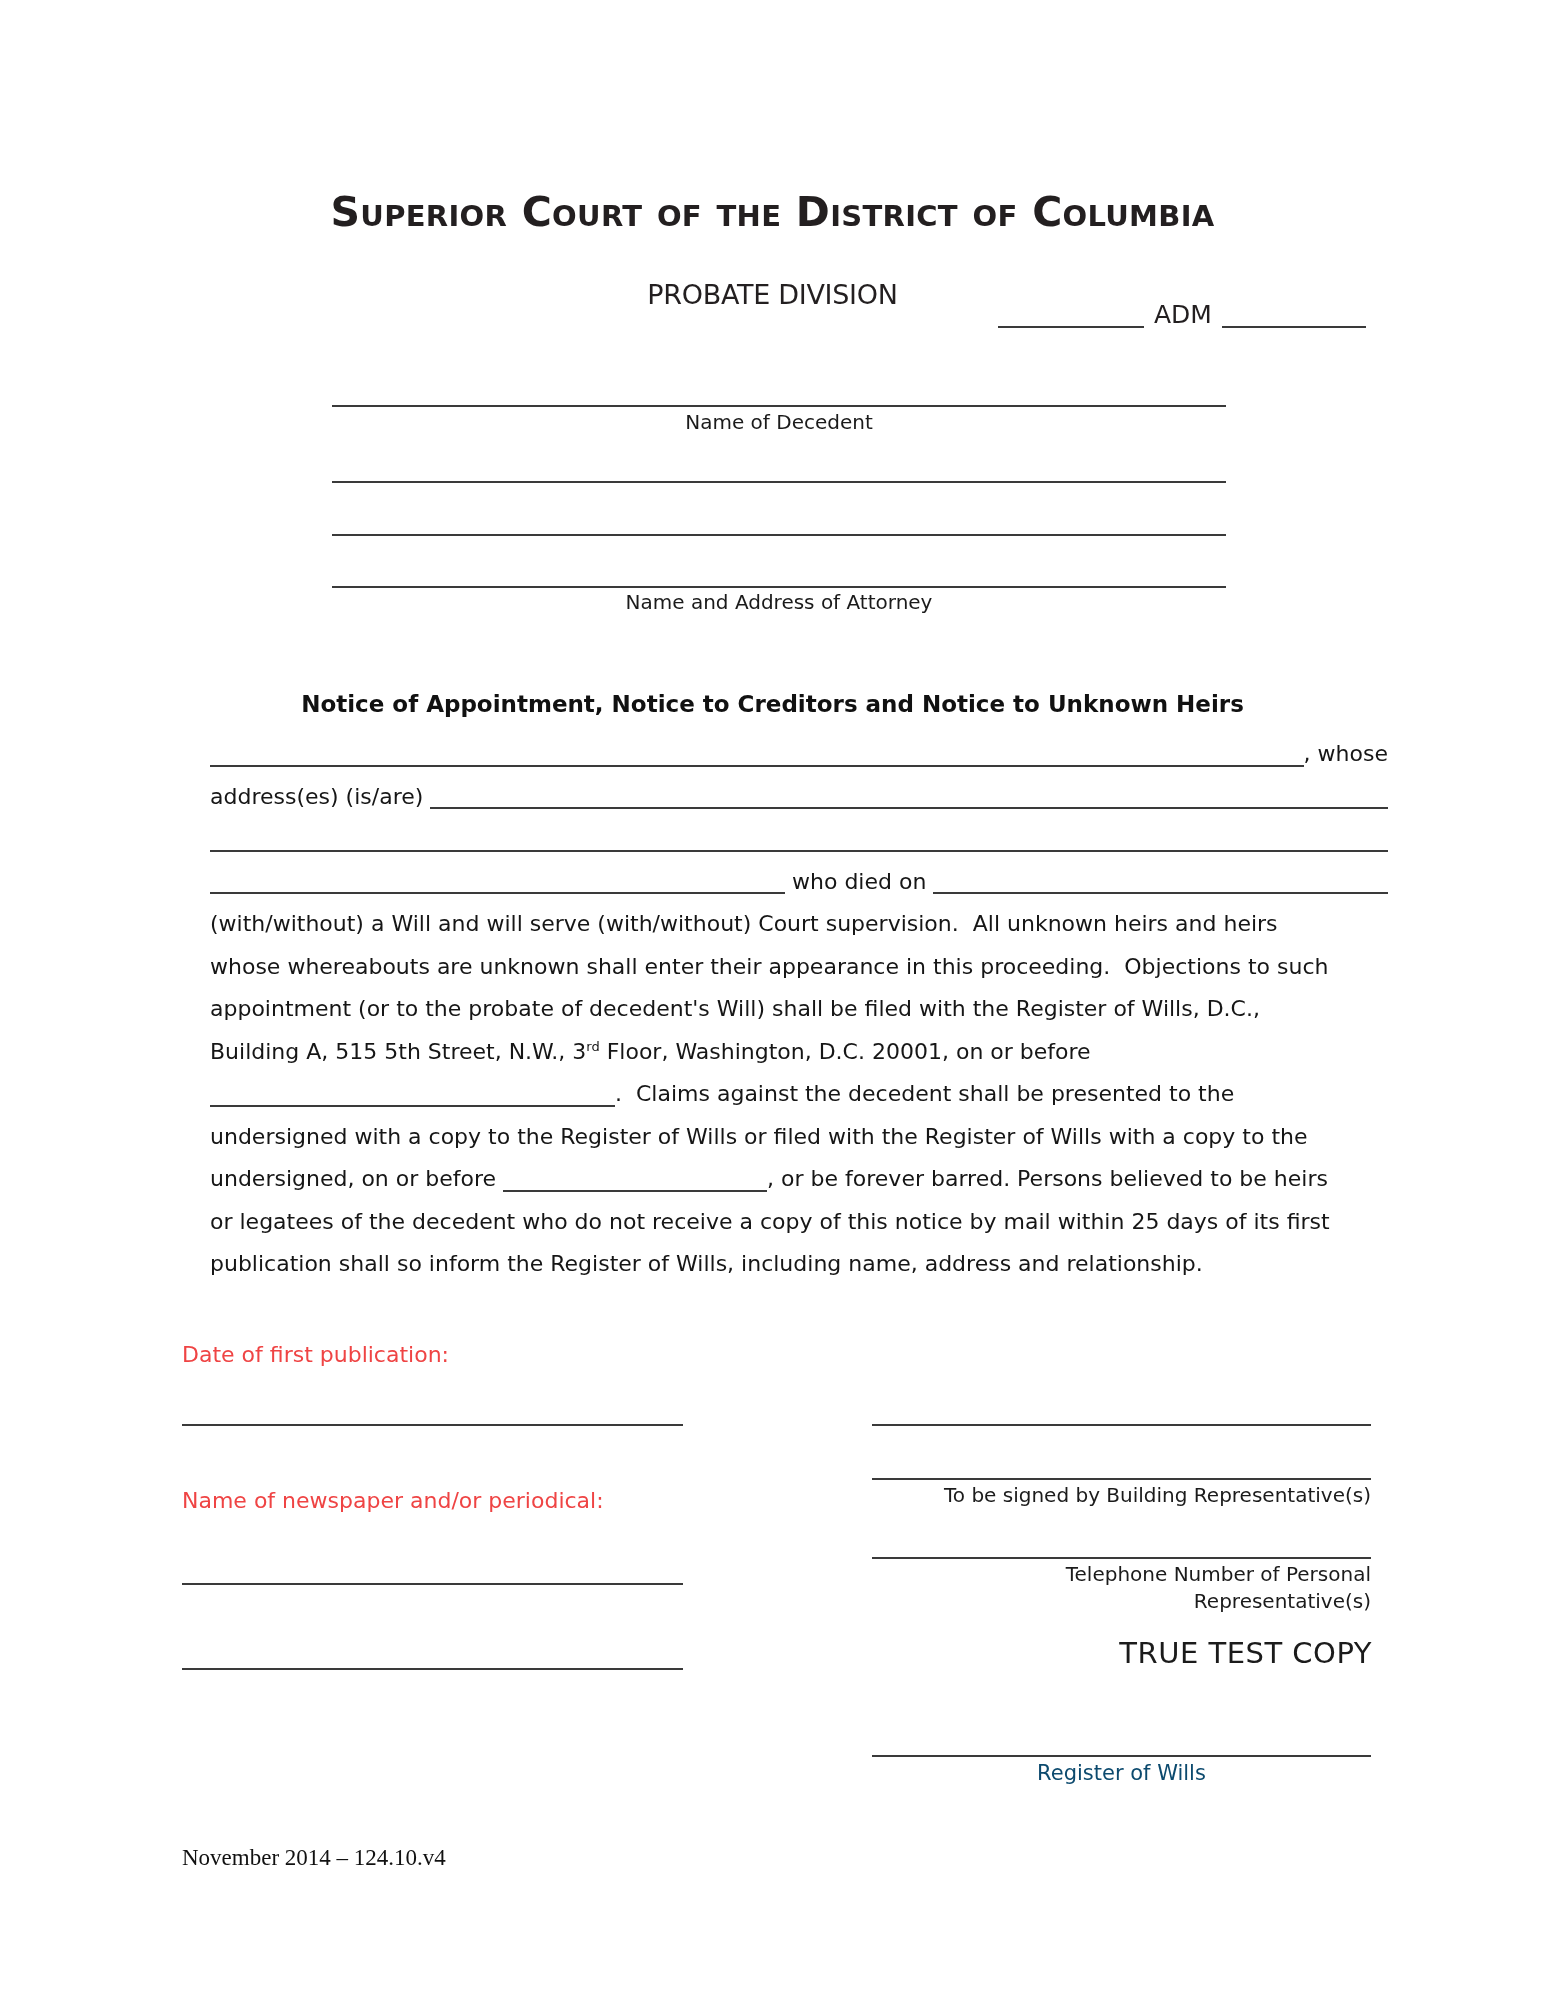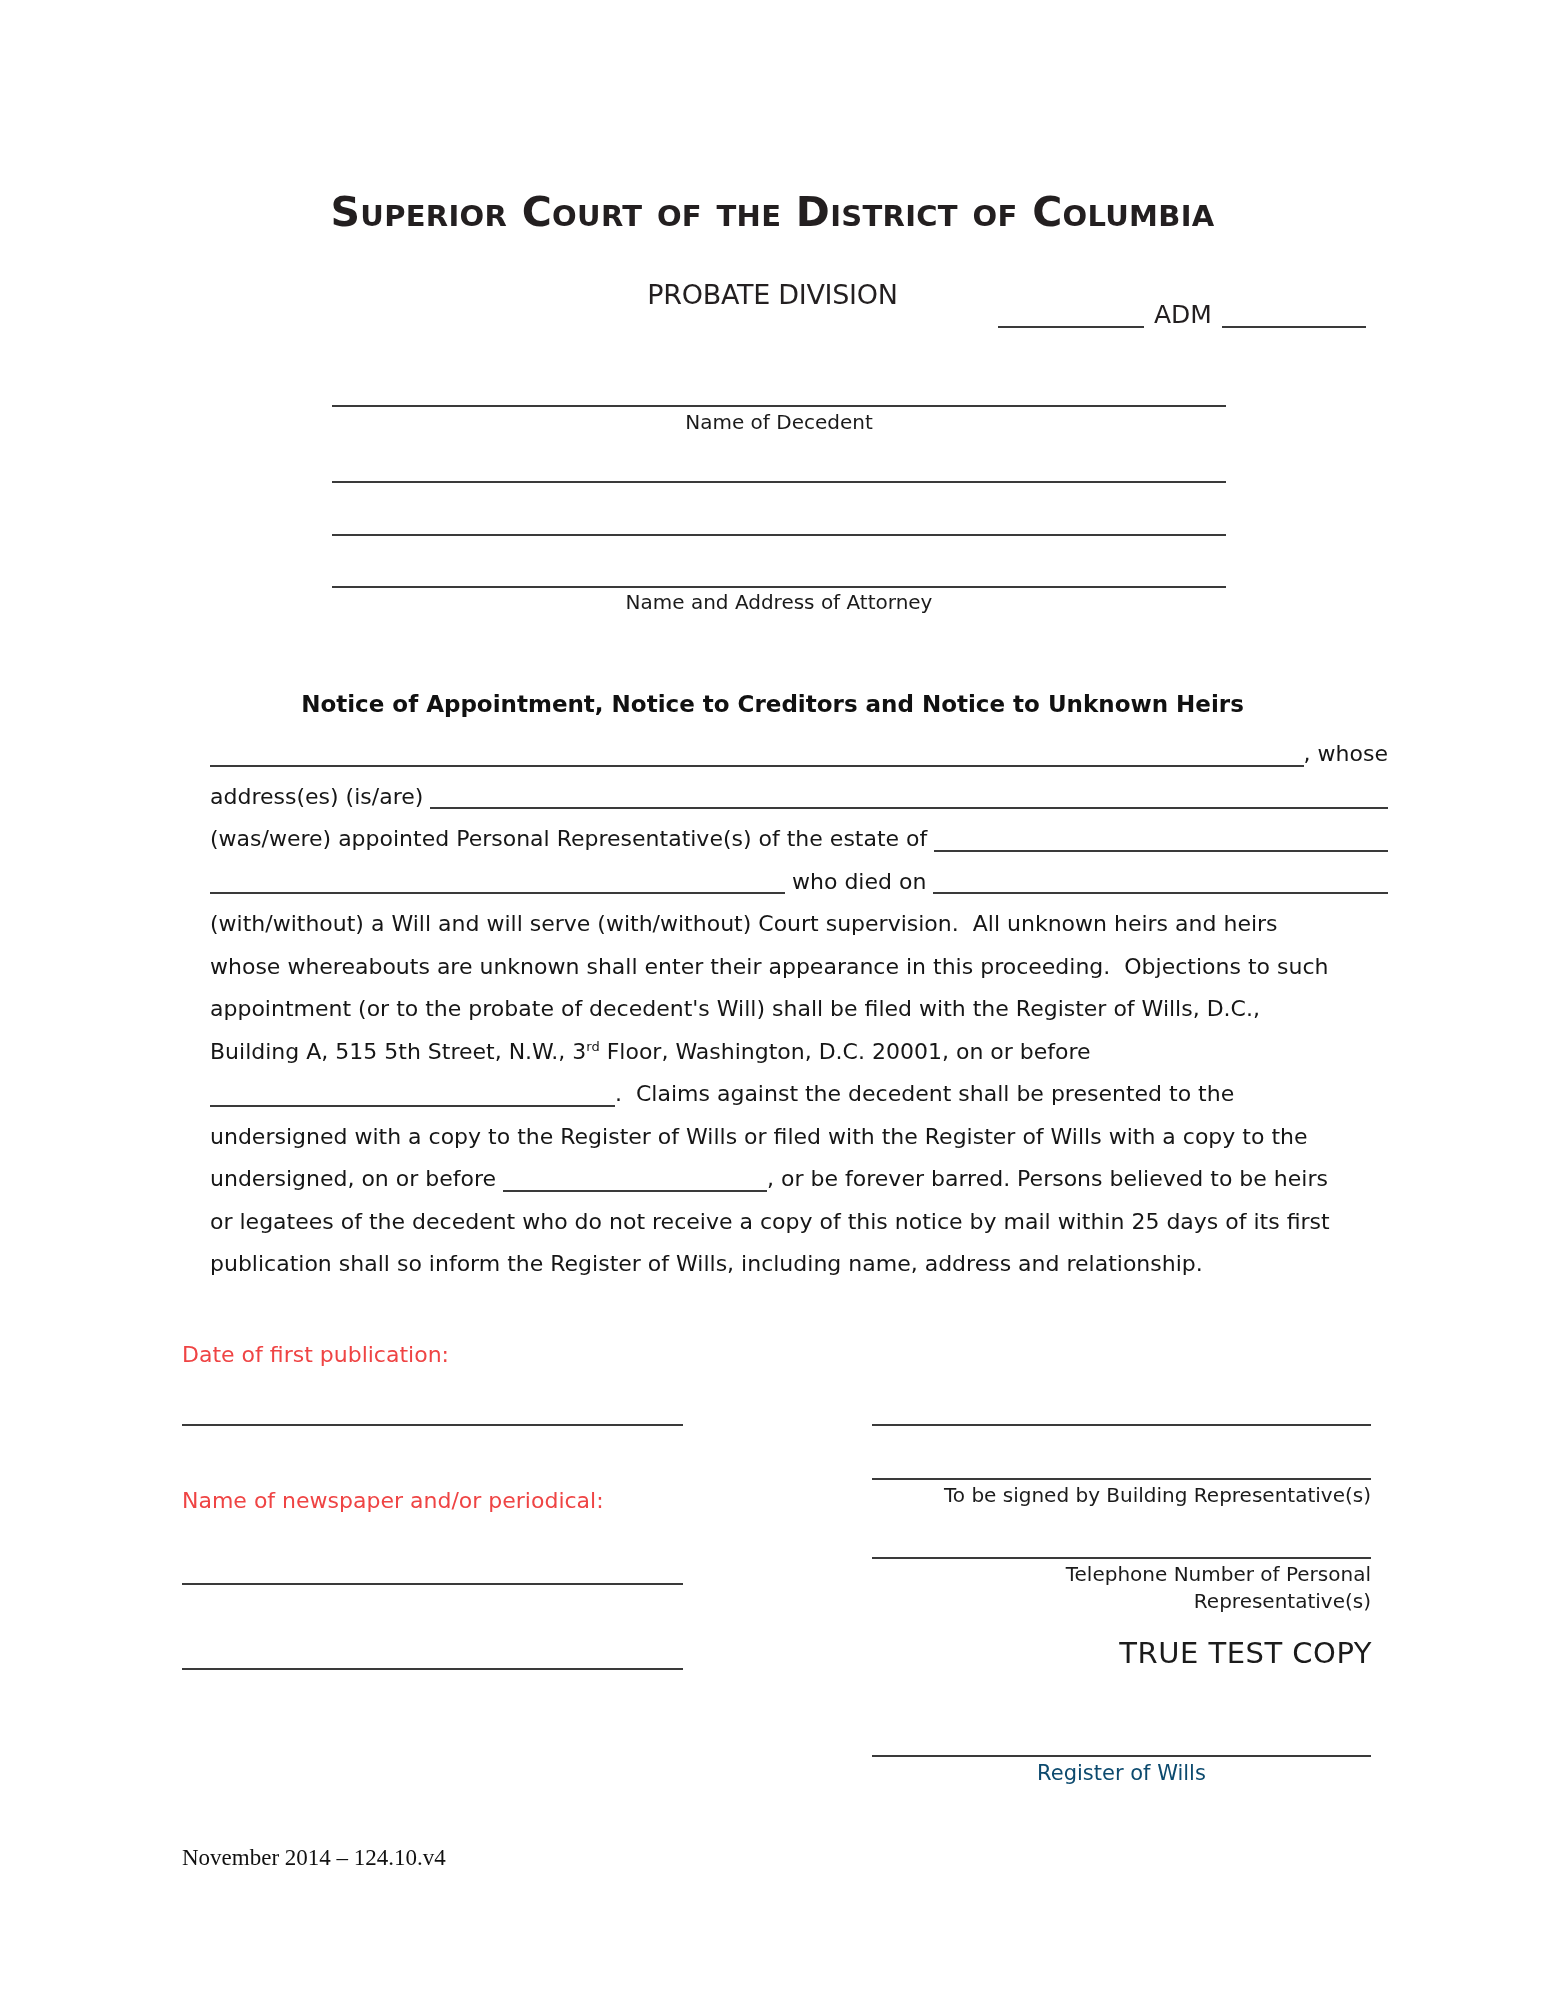--- a/index.html
+++ b/index.html
@@ -112,21 +112,20 @@
   <div class="abs para">
     <div class="pline">
       <span class="ul fill"></span>
       <span>, whose</span>
     </div>
     <div class="pline">
       <span>address(es) (is/are) </span>
       <span class="ul fill"></span>
     </div>
     <div class="pline">
-      <span>(was/were) appointed Personal Representative(s) of the estate of </span>
       <span class="ul fill"></span>
     </div>
     <div class="pline">
       <span class="ul" style="width:575px;"></span>
       <span> who died on </span>
       <span class="ul fill"></span>
     </div>
     <div class="pline">
       <span>(with/without) a Will and will serve (with/without) Court supervision.  All unknown heirs and heirs</span>
     </div>

